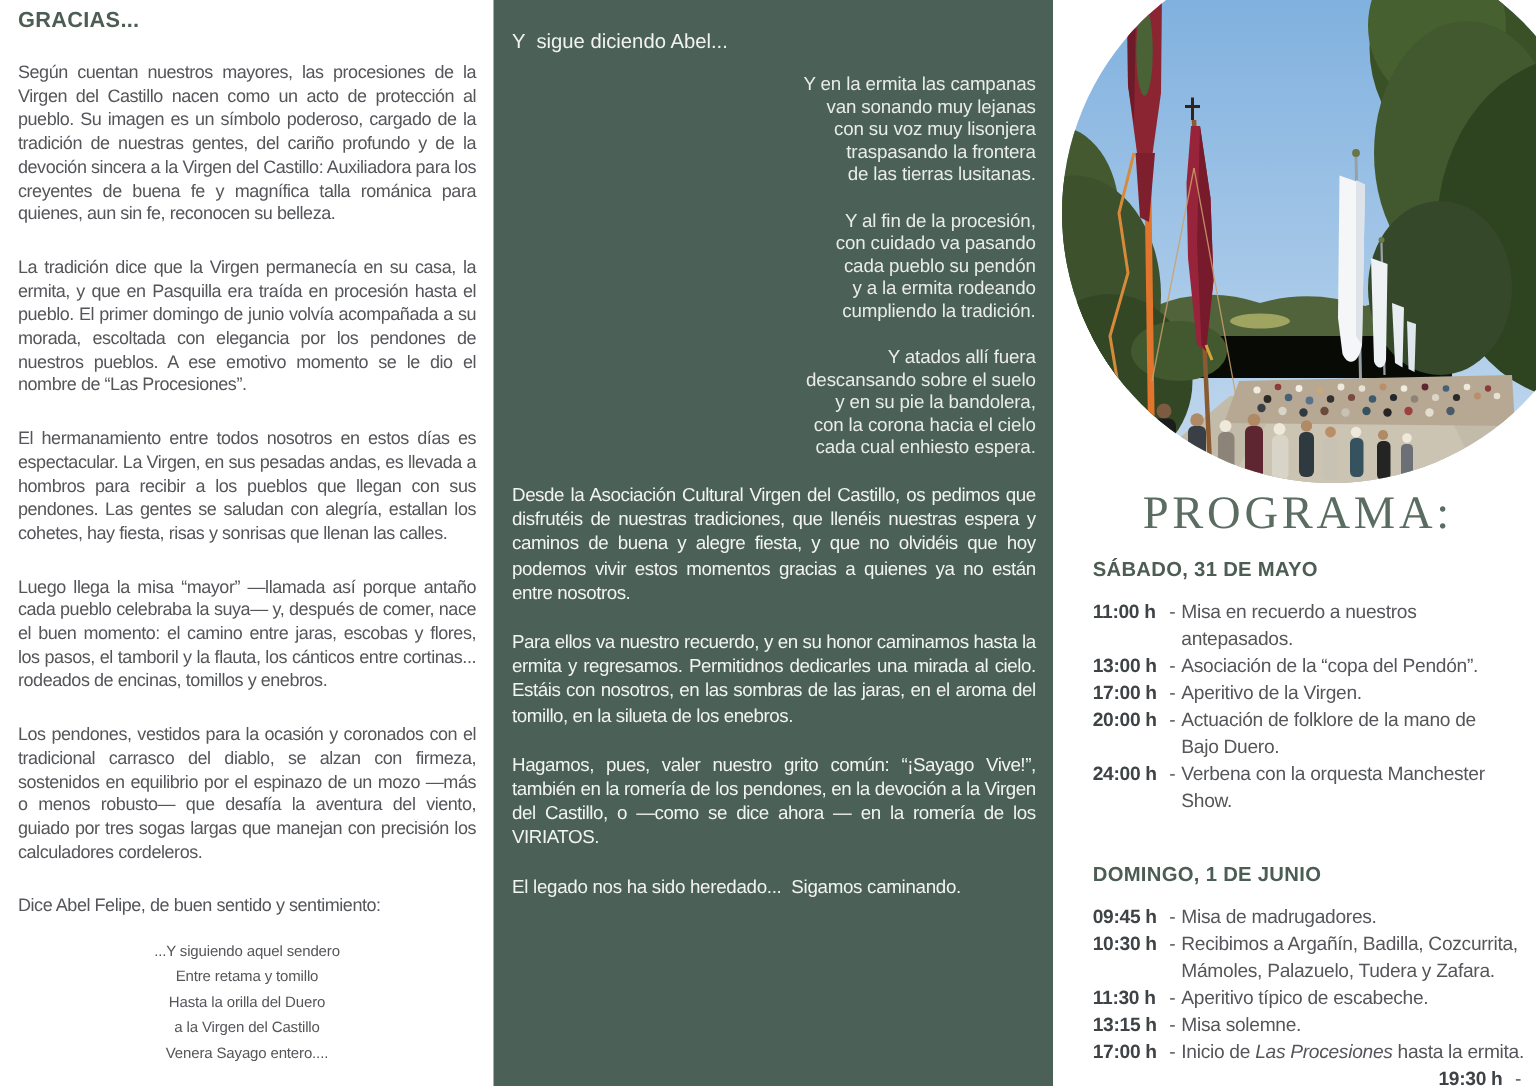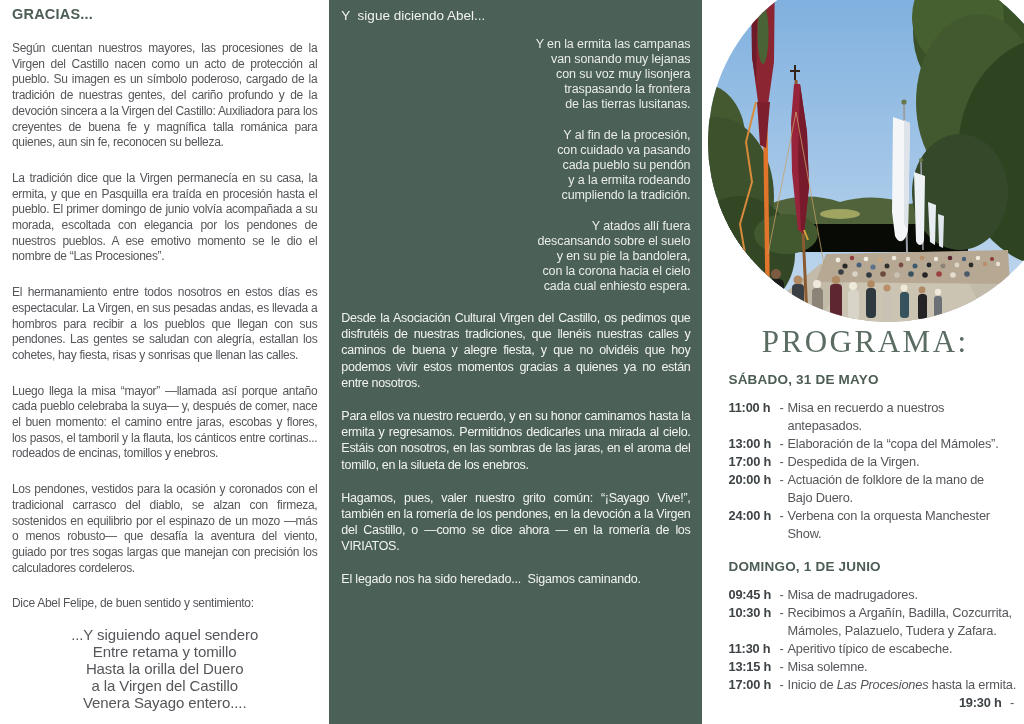--- a/index.html
+++ b/index.html
@@ -9,44 +9,44 @@
     -webkit-font-smoothing:antialiased;
   }
   .page{display:flex;width:1024px;height:724px;position:relative;}
 
   
   .col-left{width:345px;box-sizing:border-box;padding:0 12px 0;background:#fff;}
   .gracias-title{font-size:14.5px;font-weight:700;color:#4c5d54;letter-spacing:.2px;margin:6px 0 19px;}
   .col-left p.just{font-size:12px;line-height:15.7px;letter-spacing:-.3px;color:#55565a;
     text-align:justify;text-justify:inter-word;margin:0 0 20px;}
   .col-left p.intro{margin-bottom:14px;}
-  .poem-block{white-space:pre-line;text-align:center;font-size:15px;line-height:17px;
+  .poem-block{white-space:pre-line;text-align:center;font-size:10px;line-height:17px;
     color:#55565a;letter-spacing:-.1px;}
 
   
-  .col-mid{width:391px;box-sizing:border-box;padding:0 12px 0;background:#4b6056;}
+  .col-mid{width:391px;box-sizing:border-box;padding:12px 12px 0;background:#4b6056;}
   .mid-title{font-size:13.5px;font-weight:400;color:#f1f3ef;white-space:pre-wrap;margin:8px 0 14px;}
   .stanza{font-size:12.5px;line-height:15px;color:#e9ece7;white-space:pre-line;
     text-align:right;margin:0 0 16px;letter-spacing:-.1px;}
   .col-mid p.just{font-size:12.5px;line-height:16.2px;letter-spacing:-.3px;color:#f2f4f0;
     text-align:justify;text-justify:inter-word;margin:0 0 17px;}
   .col-mid p.first{margin-top:8px;}
   .closing{font-size:12.5px;color:#f2f4f0;white-space:pre-wrap;letter-spacing:-.2px;margin-top:16px;}
 
   
   .col-right{width:338px;position:relative;background:#fff;}
   .photo{position:absolute;left:6px;top:-38px;width:360px;height:360px;border-radius:50%;
     overflow:hidden;}
   .photo svg{display:block;width:360px;height:360px;}
   .program{position:relative;box-sizing:border-box;padding:322px 6px 0 26px;}
   .programa-title{font-family:"Liberation Serif","DejaVu Serif",serif;font-size:31px;
     line-height:40px;letter-spacing:2.5px;color:#5b6d63;text-align:center;
     margin:0 0 0 -16px;}
   .day-heading{font-size:13.5px;font-weight:700;color:#4c5d54;letter-spacing:.2px;margin:10px 0 0;}
-  .day-heading.sunday{margin-top:16px;}
+  .day-heading.sunday{margin-top:32px;}
   .events{margin-top:12px;}
   .event{display:flex;font-size:12.8px;line-height:18px;color:#55565a;letter-spacing:-.2px;justify-content:flex-end;}
   .event .time{font-weight:700;color:#3e4346;min-width:47px;white-space:nowrap;}
   .event .dash{padding:0 4px;}
   .event .etext{flex:1;}
   .event .line2{display:block;}
   .event i{font-style:italic;}
 </style>
 </head>
 <body>
@@ -78,21 +78,21 @@
     <div class="stanza">Y al fin de la procesión,
 con cuidado va pasando
 cada pueblo su pendón
 y a la ermita rodeando
 cumpliendo la tradición.</div>
     <div class="stanza">Y atados allí fuera
 descansando sobre el suelo
 y en su pie la bandolera,
 con la corona hacia el cielo
 cada cual enhiesto espera.</div>
-    <p class="just first">Desde la Asociación Cultural Virgen del Castillo, os pedimos que disfrutéis de nuestras tradiciones, que llenéis nuestras calles y caminos de buena y alegre fiesta, y que no olvidéis que hoy podemos vivir estos momentos gracias a quienes ya no están entre nosotros.</p>
+    <p class="just first">Desde la Asociación Cultural Virgen del Castillo, os pedimos que disfrutéis de nuestras tradiciones, que llenéis nuestras espera y caminos de buena y alegre fiesta, y que no olvidéis que hoy podemos vivir estos momentos gracias a quienes ya no están entre nosotros.</p>
     <p class="just">Para ellos va nuestro recuerdo, y en su honor caminamos hasta la ermita y regresamos. Permitidnos dedicarles una mirada al cielo. Estáis con nosotros, en las sombras de las jaras, en el aroma del tomillo, en la silueta de los enebros.</p>
     <p class="just">Hagamos, pues, valer nuestro grito común: “¡Sayago Vive!”, también en la romería de los pendones, en la devoción a la Virgen del Castillo, o —como se dice ahora — en la romería de los VIRIATOS.</p>
     <div class="closing">El legado nos ha sido heredado...  Sigamos caminando.</div>
   </div>
 
   <div class="col-right">
 
     <div class="photo">
       <svg viewBox="0 0 360 360" xmlns="http://www.w3.org/2000/svg">
         <defs>
@@ -225,26 +225,26 @@
       <div class="day-heading">SÁBADO, 31 DE MAYO</div>
       <div class="events">
         <div class="event">
           <span class="time">11:00 h</span>
             <span class="dash">-</span>
             <span class="etext"><span>Misa en recuerdo a nuestros antepasados.</span></span>
         </div>
         <div class="event">
           <span class="time">13:00 h</span>
             <span class="dash">-</span>
-            <span class="etext"><span>Elaboración de la “copa del Mámoles”.</span></span>
+            <span class="etext"><span>Asociación de la “copa del Pendón”.</span></span>
         </div>
         <div class="event">
           <span class="time">17:00 h</span>
             <span class="dash">-</span>
-            <span class="etext"><span>Despedida de la Virgen.</span></span>
+            <span class="etext"><span>Aperitivo de la Virgen.</span></span>
         </div>
         <div class="event">
           <span class="time">20:00 h</span>
             <span class="dash">-</span>
             <span class="etext"><span>Actuación de folklore de la mano de</span><span class="line2">Bajo Duero.</span></span>
         </div>
         <div class="event">
           <span class="time">24:00 h</span>
             <span class="dash">-</span>
             <span class="etext"><span>Verbena con la orquesta Manchester Show.</span></span>

